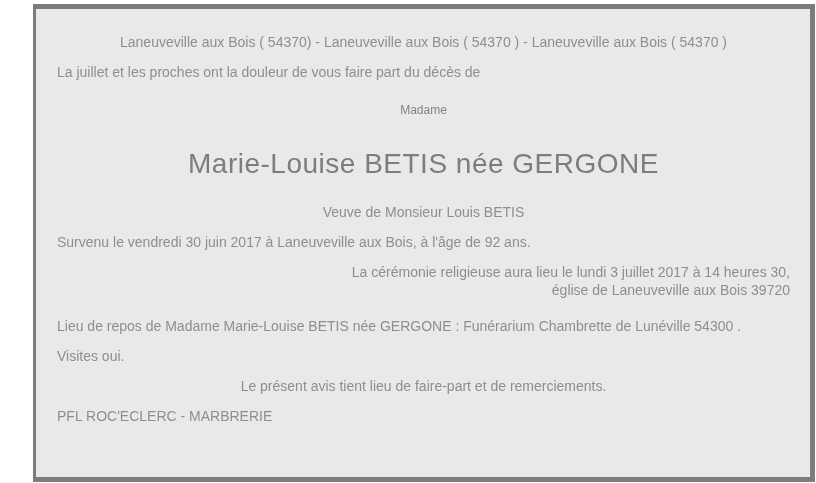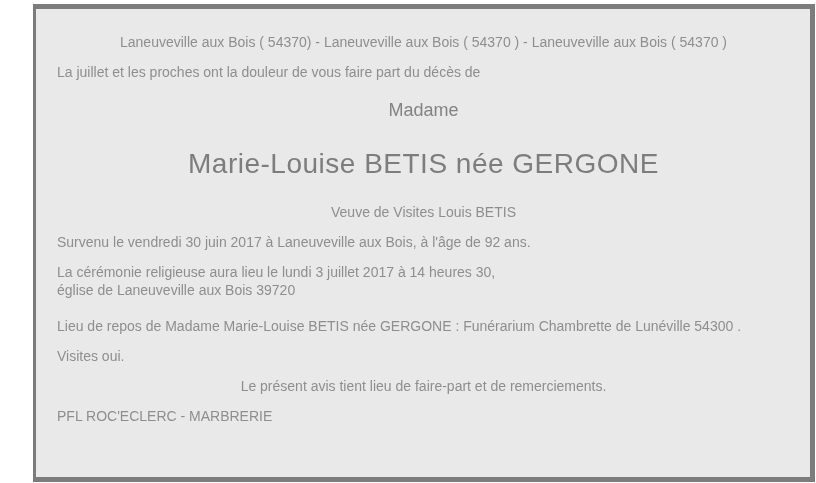--- a/index.html
+++ b/index.html
@@ -28,51 +28,51 @@
     font-size: 14px;
     line-height: 18px;
     margin-left: 32px;
   }
   .notice-card p {
     margin: 0 0 12px 0;
   }
   .txt-left   { text-align: left; }
   .txt-center { text-align: center; }
   .civility {
-    font-size: 18px;
+    font-size: 12px;
     line-height: 22px;
     margin-top: 18px !important;
     color: #838383;
   }
   .deceased-name {
     font-size: 28px;
     line-height: 34px;
     font-weight: normal;
     text-align: center;
     color: #7d7d7d;
     margin: 26px 0 22px 0;
     letter-spacing: 0.5px;
   }
-  .ceremony-par { margin-bottom: 18px !important; }
+  .ceremony-par { margin-bottom: 18px !important; text-align: right; }
   .funeral-home-par { margin-bottom: 16px !important; }
 </style>
 </head>
 <body>
 
 <div class="notice-card">
 
   <p class="txt-center">Laneuveville aux Bois ( 54370) - Laneuveville aux Bois ( 54370 ) - Laneuveville aux Bois ( 54370 )</p>
 
   <p class="txt-left">La juillet et les proches ont la douleur de vous faire part du décès de</p>
 
   <p class="txt-center civility">Madame</p>
 
   <div class="deceased-name">Marie-Louise BETIS née GERGONE</div>
 
-  <p class="txt-center">Veuve de Visites Louis BETIS</p>
+  <p class="txt-center">Veuve de Monsieur Louis BETIS</p>
 
   <p class="txt-left">Survenu le vendredi 30 juin 2017 à Laneuveville aux Bois, à l'âge de 92 ans.</p>
 
   <p class="txt-left ceremony-par"><span>La cérémonie religieuse aura lieu le lundi 3 juillet 2017 à 14 heures 30,</span><br><span>église de Laneuveville aux Bois 39720</span></p>
 
   <p class="txt-left">Lieu de repos de Madame Marie-Louise BETIS née GERGONE : Funérarium Chambrette de Lunéville 54300 .</p>
 
   <p class="txt-left">Visites oui.</p>
 
   <p class="txt-center">Le présent avis tient lieu de faire-part et de remerciements.</p>

